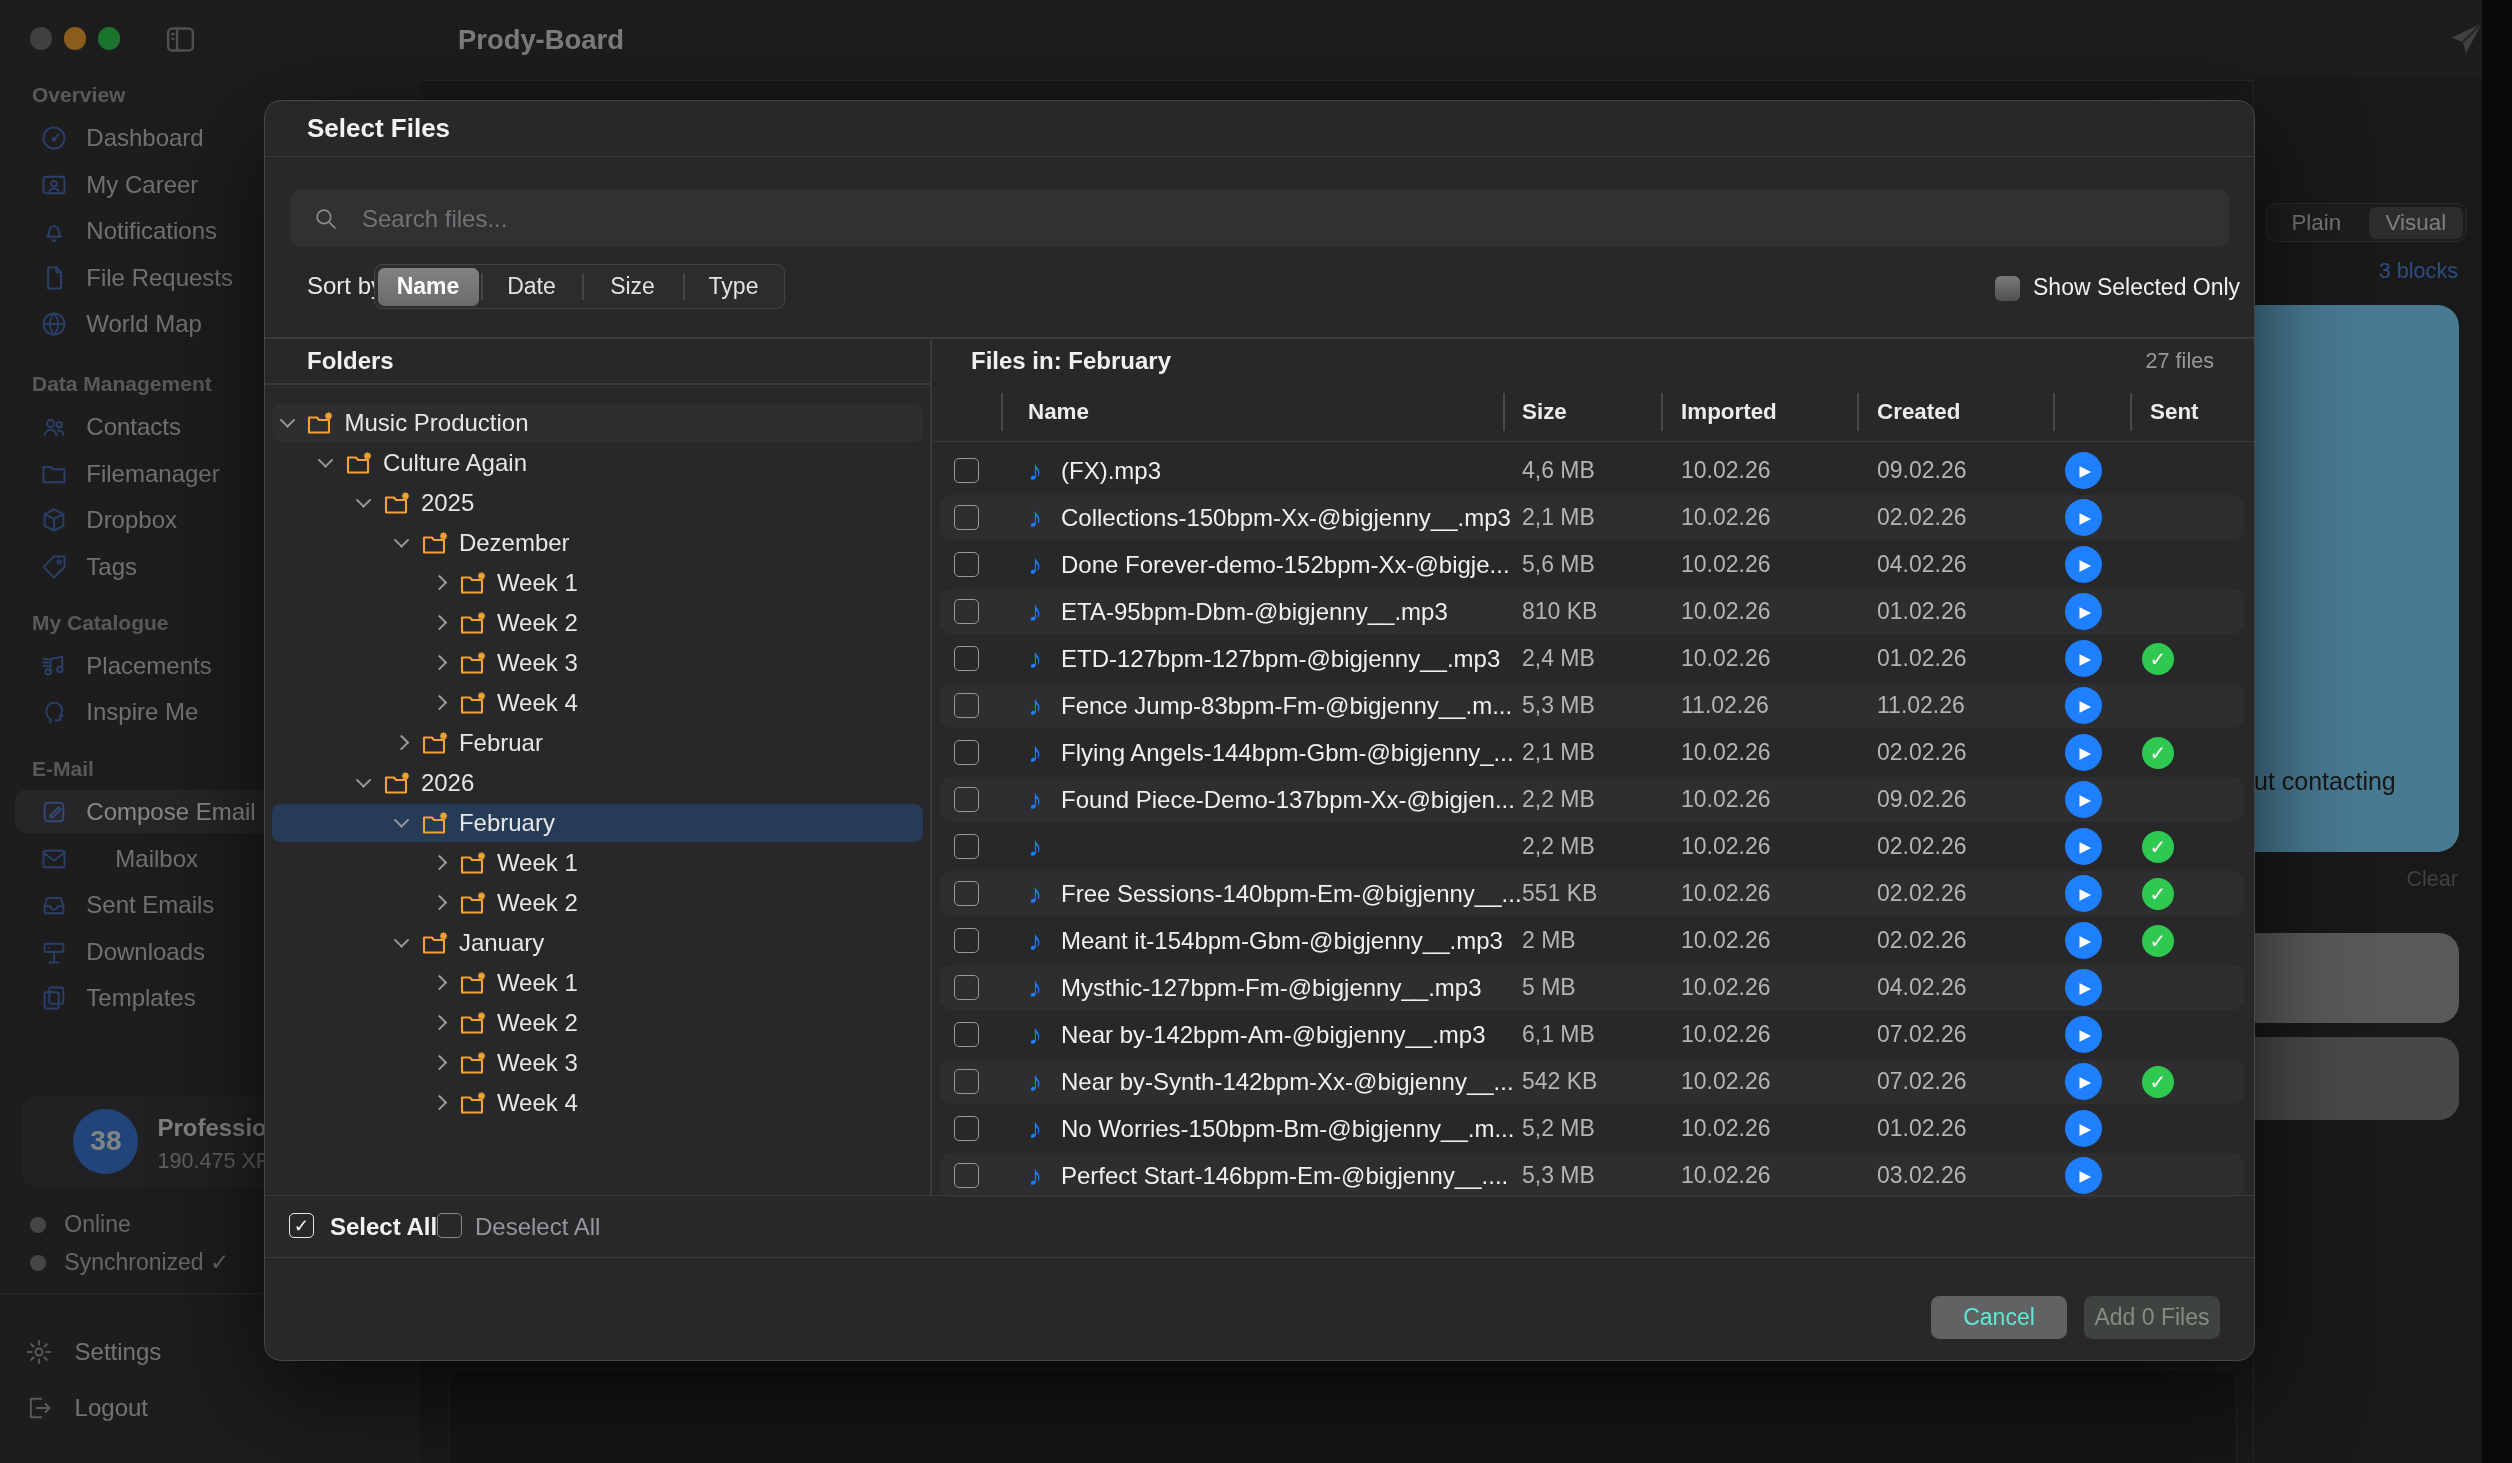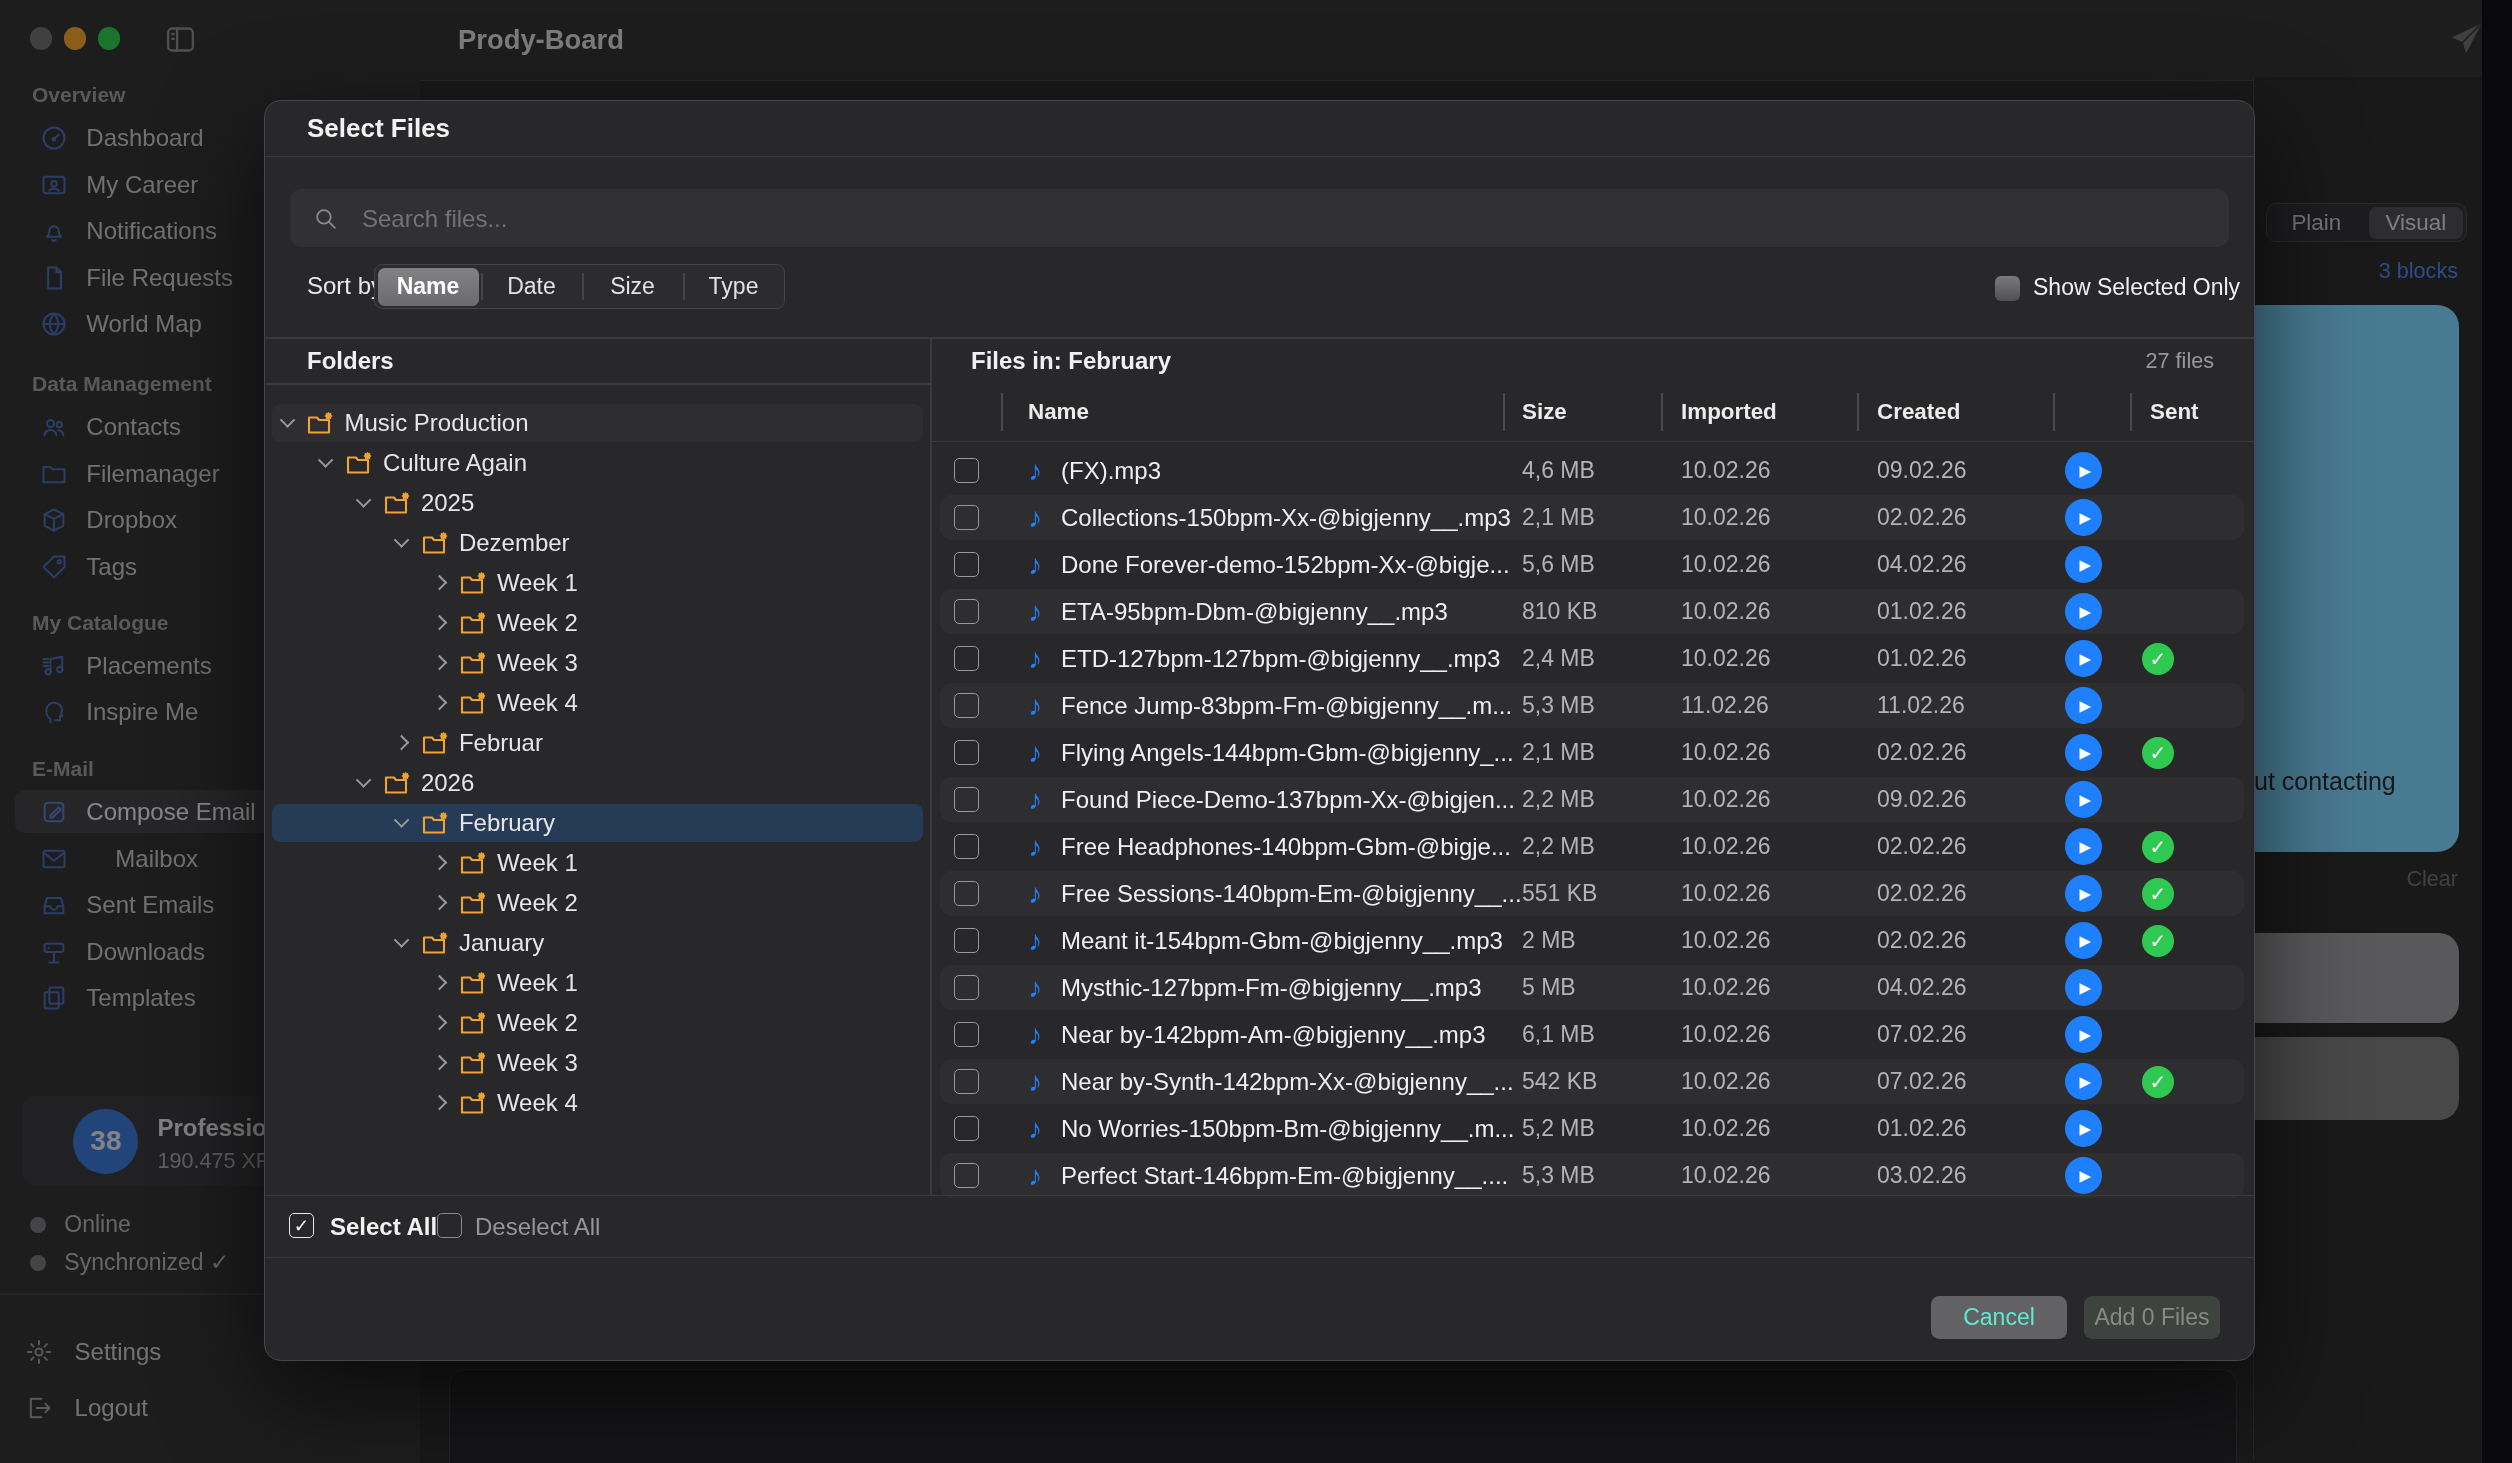--- a/index.html
+++ b/index.html
@@ -693,21 +693,20 @@
     <span class="fimp">10.02.26</span>
     <span class="fcre">09.02.26</span>
     <span class="fplay">
           <span>▶</span>
         </span>
 
   </div>
       <div class="file-row">
     <span class="cb"></span>
     <span class="fnote">♪</span>
-    <span class="fname">Free Headphones-140bpm-Gbm-@bigje...</span>
     <span class="fsize">2,2 MB</span>
     <span class="fimp">10.02.26</span>
     <span class="fcre">02.02.26</span>
     <span class="fplay">
           <span>▶</span>
         </span>
     <span class="fsent">✓</span>
   </div>
       <div class="file-row striped">
     <span class="cb"></span>

